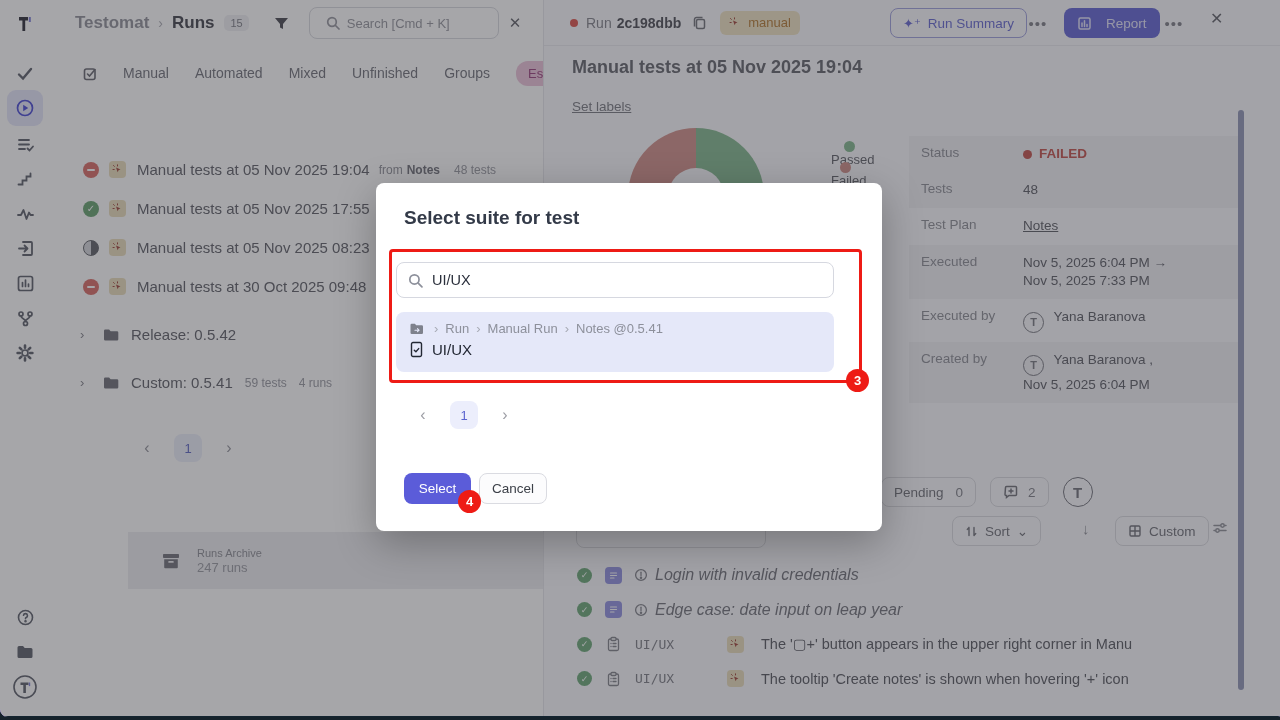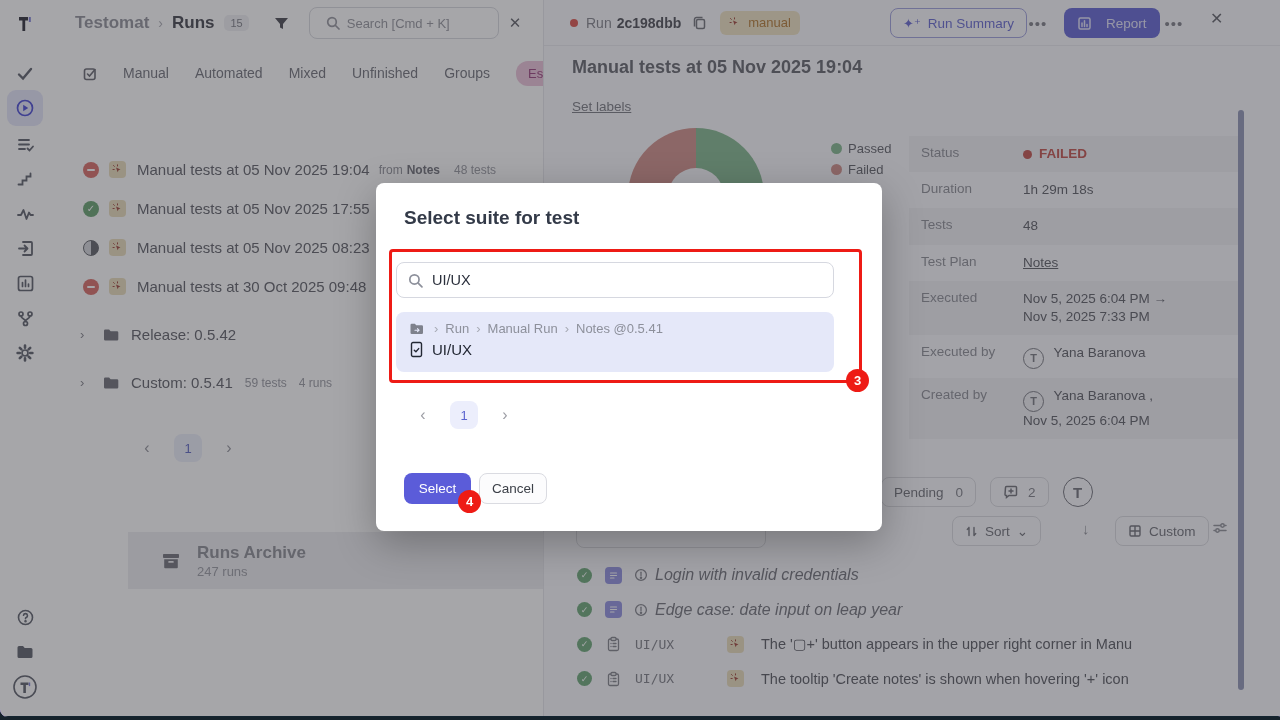--- a/index.html
+++ b/index.html
@@ -55,21 +55,21 @@
 
   .pager { display:flex; align-items:center; }
   #lp-pager { position:absolute; left:86px; top:434px; }
   .pg-arrow { color:#9d9ea5; font-size:16px; background:none; border:0; width:22px; }
   .pg-num { width:28px; height:28px; background:#eef0fb; color:#6b74c9; border-radius:8px; font-size:13px;
             display:flex; align-items:center; justify-content:center; margin:0 16px; }
 
   #archive { position:absolute; left:78px; top:532px; width:415px; height:57px; background:#efeff2;
              display:flex; align-items:center; }
   #archive .aic { margin-left:32px; color:#7e7f87; display:flex; }
-  .arch-title { font-size:17px; font-weight:700; color:#97989f; }
+  .arch-title { font-size:11px; font-weight:400; color:#97989f; }
   .arch-sub { font-size:13px; color:#a4a5ac; margin-top:1px; }
 
   
   #right-panel { position:absolute; left:543px; top:0; width:737px; height:717px; background:#fbfbfe;
                  border-left:1px solid #e8e8ee; z-index:1; }
   #rp-header { position:absolute; left:0; top:0; width:737px; height:46px; border-bottom:1px solid #ececf1;
                display:flex; align-items:center; }
   .run-dot { width:8px; height:8px; border-radius:50%; background:#e0635d; margin-left:26px; }
   .run-lbl { font-size:14px; color:#8e8f96; margin-left:8px; }
   .run-id { font-size:14px; color:#5c5d64; font-weight:700; margin-left:5px; }
@@ -87,21 +87,21 @@
   #btn-report svg { margin-right:7px; }
   #btn-dots2 { position:absolute; left:614px; top:8px; width:32px; height:30px; border:0; background:transparent;
                color:#8b8c93; font-size:15px; letter-spacing:1px; }
   #rp-close { position:absolute; left:666px; top:9px; background:none; border:0; color:#6f7077; font-size:16px; }
 
   #detail-title { position:absolute; left:28px; top:57px; font-size:18px; font-weight:700; color:#72737a; }
   #set-labels { position:absolute; left:28px; top:99px; font-size:13.5px; color:#85868d;
                 text-decoration:underline; background:none; border:0; }
   #donut { position:absolute; left:84px; top:128px; width:136px; height:136px; border-radius:50%; }
   #donut-hole { position:absolute; left:124px; top:168px; width:56px; height:56px; border-radius:50%; background:#fbfbfe; }
-  .legend { position:absolute; left:287px; display:flex; align-items:center; }
+  .legend { position:absolute; left:287px; display:flex; align-items:center;flex-direction:column; }
   .lg-dot { width:11px; height:11px; border-radius:50%; margin-right:6px; }
   .legend span { font-size:13px; color:#6f7077; }
 
   #fields { position:absolute; left:365px; top:136px; width:332px; }
   .f-row { display:flex; padding:9px 12px; }
   .f-row.alt { background:#f2f2f6; }
   .f-label { width:102px; font-size:13.5px; color:#97989f; flex:0 0 102px; }
   .f-val { font-size:13.5px; color:#6b6c73; line-height:1.35; }
   .f-status { color:#c8615c; font-weight:700; display:flex; align-items:center; }
   .f-status::before { content:""; width:9px; height:9px; border-radius:50%; background:#c8615c; margin-right:7px; }
@@ -443,24 +443,20 @@
     <div class="legend" style="top:162px;">
       <span class="lg-dot" style="background:#d69a95;"></span>
       <span>Failed</span>
     </div>
 
     <div id="fields">
       <div class="f-row alt">
         <span class="f-label">Status</span>
         <span class="f-val f-status">FAILED</span>
       </div>
-      <div class="f-row">
-        <span class="f-label">Duration</span>
-        <span class="f-val">1h 29m 18s</span>
-      </div>
       <div class="f-row alt">
         <span class="f-label">Tests</span>
         <span class="f-val">48</span>
       </div>
       <div class="f-row">
         <span class="f-label">Test Plan</span>
         <span class="f-val f-link">Notes</span>
       </div>
       <div class="f-row alt">
         <span class="f-label">Executed</span>

